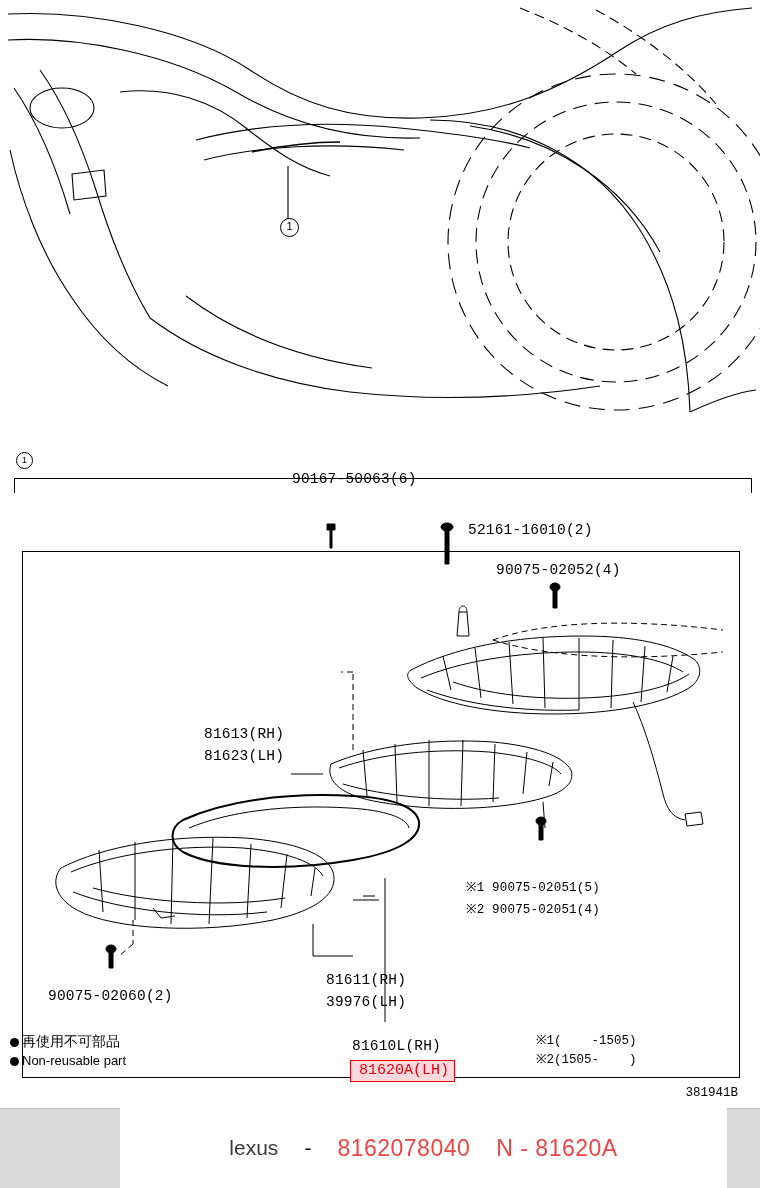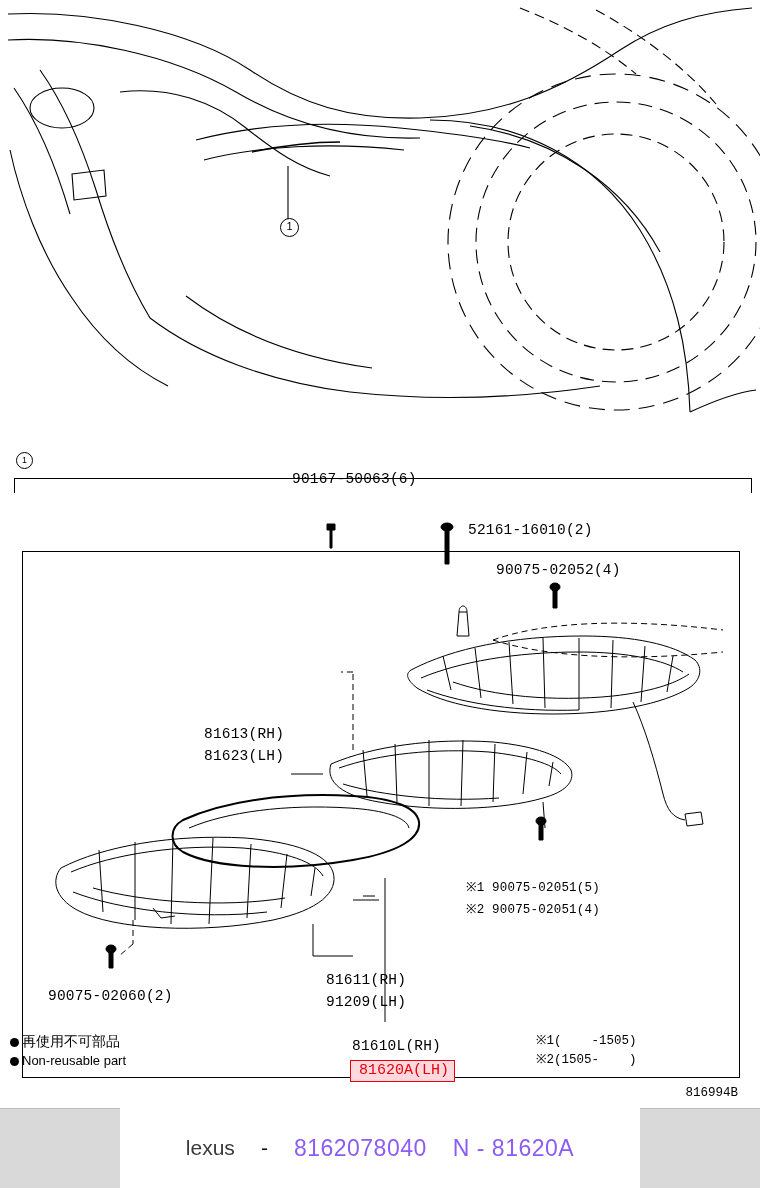--- a/index.html
+++ b/index.html
@@ -75,26 +75,26 @@
 
   .diagcode{position:absolute;right:22px;top:1086px;font-family:"Liberation Mono", monospace;font-size:12.5px;}
 
   
   .footer{
     position:absolute;left:0;top:1108px;width:760px;height:80px;
     background:#d9d9d9;
     border-top:1px solid #bdbdbd;
   }
   .footer-inner{
-    position:absolute;left:120px;top:1108px;width:520px;height:80px;
+    position:absolute;left:120px;top:1108px;width:607px;height:80px;
     background:#fff;
     display:flex;align-items:center;justify-content:center;gap:26px;
   }
   .footer-brand{font-size:21px;color:#3a3a3a;}
-  .footer-num{font-size:23px;color:#8b5cf6;letter-spacing:0.5px;}
+  .footer-num{font-size:23px;color:#ef4444;letter-spacing:0.5px;}
   .footer-sep{font-size:21px;color:#111;}
 </style>
 </head>
 <body>
 
 <div class="page">
 
   <div class="top-illus">
     <svg width="760" height="430" viewBox="0 0 760 430" fill="none" stroke="#000" stroke-width="1.1">
 
@@ -241,41 +241,41 @@
   <div class="lbl" style="left:204px;top:726px;">81613(RH)</div>
   <div class="lbl" style="left:204px;top:748px;">81623(LH)</div>
 
   <div class="lbl small" style="left:466px;top:878px;">※1 90075-02051(5)</div>
   <div class="lbl small" style="left:466px;top:900px;">※2 90075-02051(4)</div>
 
 
   <div class="lbl" style="left:48px;top:988px;">90075-02060(2)</div>
 
   <div class="lbl" style="left:326px;top:972px;">81611(RH)</div>
-  <div class="lbl" style="left:326px;top:994px;">91209(LH)</div>
+  <div class="lbl" style="left:326px;top:994px;">39976(LH)</div>
 
   <div class="lbl" style="left:352px;top:1038px;">81610L(RH)</div>
 
   <div class="highlight" style="left:350px;top:1060px;">81620A(LH)</div>
 
   <div class="legend">
     <div class="jp">
       <span class="mark-dot"></span><span>再使用不可部品</span>
     </div>
     <div>
       <span class="mark-dot"></span><span>Non-reusable part</span>
     </div>
   </div>
 
   <div class="notes">
     <div>※1(    -1505)</div>
     <div>※2(1505-    )</div>
   </div>
 
-  <div class="diagcode">816994B</div>
+  <div class="diagcode">381941B</div>
 
   <div class="footer"></div>
   <div class="footer-inner">
     <span class="footer-brand">lexus</span>
     <span class="footer-sep">-</span>
     <span class="footer-num">8162078040</span>
     <span class="footer-num">N - 81620A</span>
   </div>
 
 </div>

